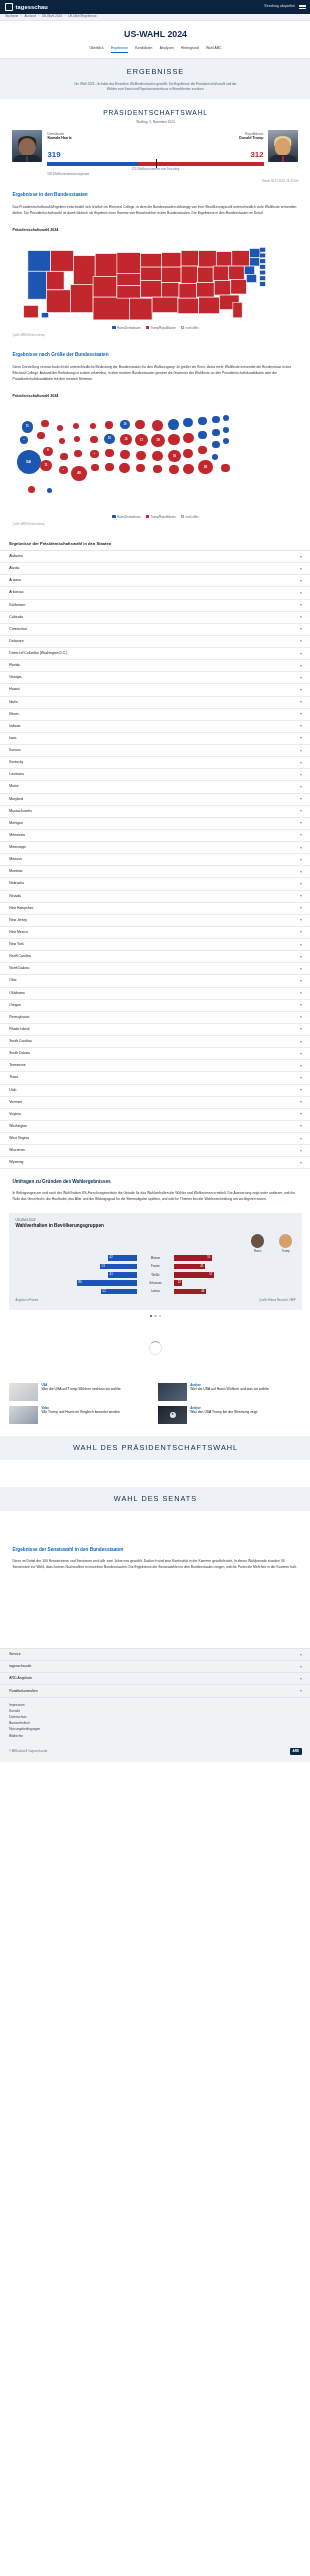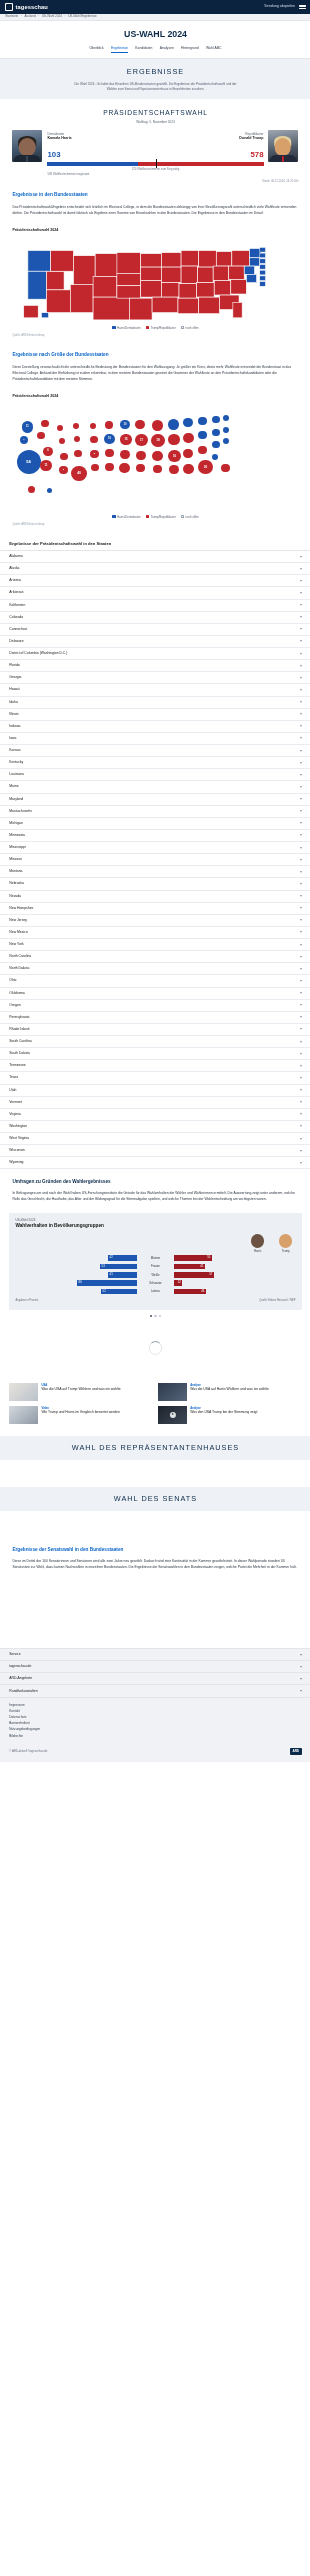--- a/index.html
+++ b/index.html
@@ -303,22 +303,22 @@
     <div class="duel-mid">
       <div class="party-line">
         <span>Demokraten</span>
         <span>Republikaner</span>
       </div>
       <div class="name-line">
         <span>Kamala Harris</span>
         <span>Donald Trump</span>
       </div>
       <div class="ev-line">
-        <span class="ev-dem">103</span>
-        <span class="ev-rep">578</span>
+        <span class="ev-dem">319</span>
+        <span class="ev-rep">312</span>
       </div>
       <div class="evbar">
         <span class="dem" style="width:42%"></span>
         <span class="rep" style="width:58%"></span>
         <span class="mid"></span>
       </div>
       <div class="needed">270 Wahlleutestimmen zum Sieg nötig</div>
       <div class="evbar-legend">
         <span>538 Wahlleutestimmen insgesamt</span>
       </div>
@@ -822,21 +822,21 @@
         </div>
         <div class="t-body">
           <div class="t-kicker">Analyse</div>
           <div class="t-title">Was den USA Trump bei der Stimmung zeigt</div>
         </div>
       </div>
     </div>
   </div>
 
   <div class="band tight">
-    <h2>WAHL DES REPRÄSENTANTENHAUSES</h2>
+    <h2>WAHL DES PRÄSIDENTSCHAFTSWAHL</h2>
   </div>
   <div style="height:27px"></div>
 
   <div class="band tight">
     <h2>WAHL DES SENATS</h2>
   </div>
   <div style="height:27px"></div>
 
   <h4 class="h3">Ergebnisse der Senatswahl in den Bundesstaaten</h4>
   <p class="ptext">Diese im Drittel der 100 Senatorinnen und Senatoren wird alle zwei Jahre neu gewählt. Dadurch wird eine Kontinuität in der Kammer gewährleistet. In dieser Wahlperiode standen 34 Senatssitze zur Wahl, dazu kamen Nachwahlen in einzelnen Bundesstaaten. Die Ergebnisse der Senatswahlen in den Bundesstaaten zeigen, welche Partei die Mehrheit in der Kammer hält.</p>

